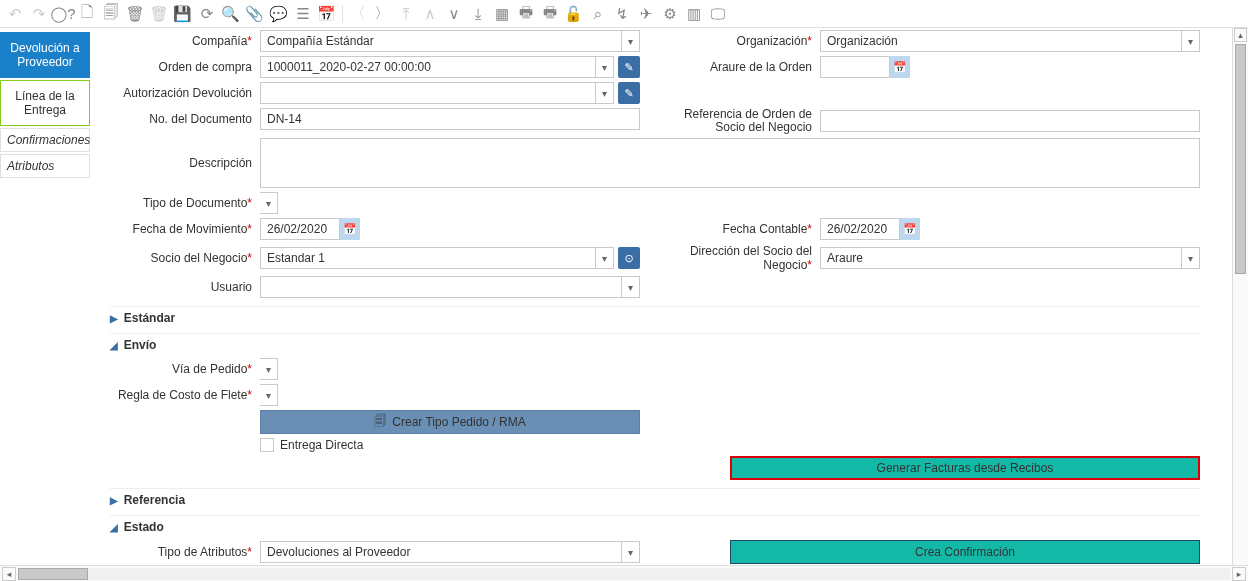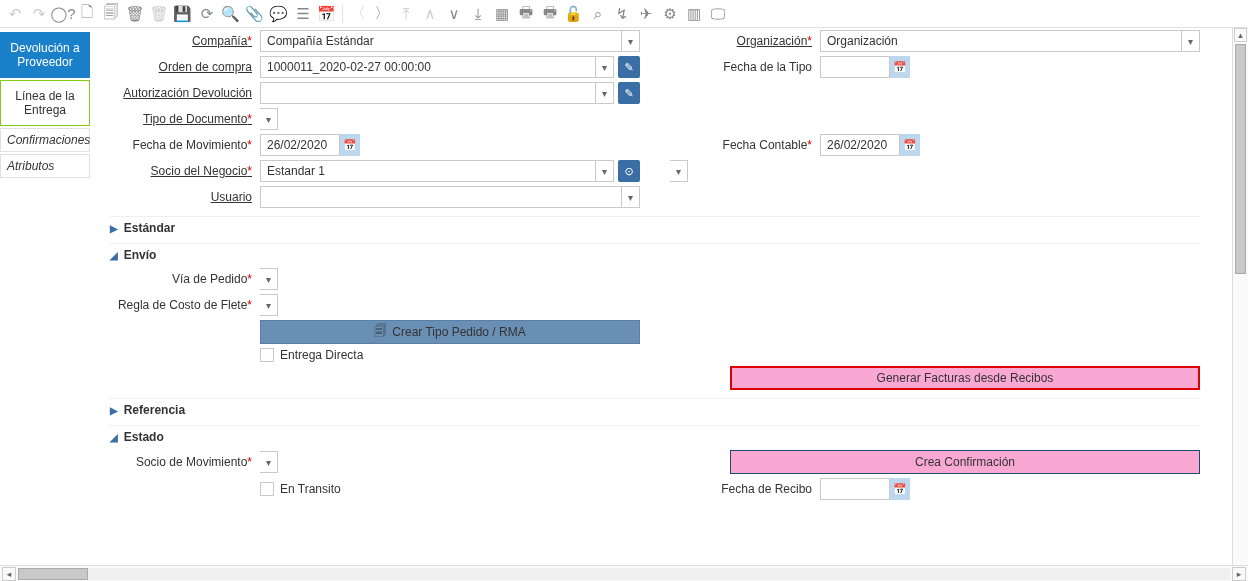--- a/index.html
+++ b/index.html
@@ -11,32 +11,32 @@
 .toolbar .sep{width:1px;height:18px;background:#e0e0e0}
 .middle{flex:1;display:flex;position:relative;overflow:hidden}
 .sidebar{width:90px;background:#fff;display:flex;flex-direction:column;align-items:stretch;padding-top:4px}
 .tab{font-size:12px;text-align:center;padding:8px 8px;border:1px solid #84cc16;margin-bottom:2px;background:#fff;cursor:pointer;line-height:14px}
 .tab.active{background:#1a80c9;color:#fff;border-color:#1a80c9}
 .tab.sub{font-style:italic;font-size:12px;padding:4px 6px;text-align:left;border:1px solid #e0e0e0}
 .content{flex:1;overflow-y:scroll;position:relative;padding:2px 20px 20px 20px}
 .row{display:flex;gap:30px;margin-bottom:4px;align-items:center}
 .row>.fld{display:flex;align-items:center;flex:1;min-width:0}
 .lbl{width:150px;text-align:right;padding-right:8px;font-size:12px}
-.lbl.u{text-decoration:underline}
+.lbl.u{}
 .req::after{content:"*";color:#c00}
 .inp{flex:1;height:22px;border:1px solid #c9c9c9;background:#fff;padding:0 6px;font-size:12px}
 .dd{width:18px;height:22px;border:1px solid #c9c9c9;border-left:none;background:#fff;display:flex;align-items:center;justify-content:center;font-size:10px;color:#666}
 .btn-s{width:22px;height:22px;background:#3a6ea5;color:#fff;display:flex;align-items:center;justify-content:center;margin-left:4px;border-radius:2px;font-size:11px}
 .cal{width:20px;height:22px;background:#bcd7ee;display:flex;align-items:center;justify-content:center;font-size:11px;color:#3a6ea5}
 .ta{flex:1;height:50px;border:1px solid #c9c9c9;resize:none}
 .sec{margin-top:8px;border-top:1px solid #eee;padding-top:4px}
 .sec-h{display:flex;align-items:center;gap:6px;font-weight:bold;font-size:12px;color:#333;margin-bottom:6px}
 .sec-h .tri{color:#3a6ea5;font-size:10px}
 .wbtn{height:24px;background:#6a8fb5;color:#fff;display:flex;align-items:center;justify-content:center;border:1px solid #5a7fa5;gap:6px;cursor:pointer}
-.wbtn.dark{background:#f9a8d4;border-color:#1f4a70}
+.wbtn.dark{background:#14b8a6;border-color:#1f4a70}
 .wbtn.red-b{border:2px solid #d00}
 .chk{width:14px;height:14px;border:1px solid #c9c9c9;margin-right:6px;display:inline-block}
 .hscroll{position:absolute;bottom:0;left:0;right:0;height:16px;border-top:1px solid #ddd;background:#fafafa;display:flex;align-items:center;justify-content:space-between;padding:0 2px}
 .hscroll .ar{width:14px;height:14px;border:1px solid #ccc;display:flex;align-items:center;justify-content:center;font-size:9px;color:#666}
 .hscroll .trk{flex:1;height:12px;margin:0 2px;background:#f0f0f0;position:relative}
 .hscroll .th{position:absolute;left:0;top:0;bottom:0;width:70px;background:#c9c9c9;border:1px solid #aaa}
 .vscroll{width:16px;background:#fafafa;border-left:1px solid #ddd;position:relative}
 .vscroll .th{position:absolute;top:16px;left:2px;right:2px;height:230px;background:#c9c9c9;border:1px solid #aaa}
 .vscroll .ar{position:absolute;left:1px;right:1px;height:14px;border:1px solid #ccc;display:flex;align-items:center;justify-content:center;font-size:9px;color:#666}
 .form-grid{max-width:1090px}
@@ -105,38 +105,54 @@
     </div>
 
     <div class="row">
      <div class="fld">
       <div class="lbl u">Orden de compra</div>
       <input class="inp" value="1000011_2020-02-27 00:00:00" style="">
               <div class="dd">▾</div>
       <div class="btn-s">✎</div>
      </div>
      <div class="fld">
-      <div class="lbl">Fecha de la Tipo</div>
+      <div class="lbl">Araure de la Orden</div>
       <input class="inp" style="max-width: 70px;" value="">
               <div class="cal">📅</div>
       <div style="flex:1"></div>
      </div>
     </div>
 
     <div class="row">
      <div class="fld">
       <div class="lbl u">Autorización Devolución</div>
       <input class="inp" value="" style="">
               <div class="dd">▾</div>
       <div class="btn-s">✎</div>
      </div>
      <div class="fld"></div>
     </div>
 
-
+    <div class="row" style="align-items:flex-start">
+     <div class="fld">
+      <div class="lbl">No. del Documento</div>
+      <input class="inp" value="DN-14" style="">
+     </div>
+     <div class="fld">
+      <div class="lbl" style="line-height:13px">Referencia de Orden de Socio del Negocio</div>
+      <input class="inp" value="" style="">
+     </div>
+    </div>
+
+    <div class="row" style="align-items:flex-start">
+     <div class="fld" style="flex:2">
+      <div class="lbl">Descripción</div>
+      <textarea class="ta" style=""></textarea>
+     </div>
+    </div>
 
     <div class="row">
      <div class="fld">
       <div class="lbl u req">Tipo de Documento</div>
               <div class="dd">▾</div>
      </div>
      <div class="fld"></div>
     </div>
 
     <div class="row">
@@ -155,20 +171,22 @@
     </div>
 
     <div class="row">
      <div class="fld">
       <div class="lbl u req">Socio del Negocio</div>
       <input class="inp" value="Estandar 1" style="">
               <div class="dd">▾</div>
       <div class="btn-s">⊙</div>
      </div>
      <div class="fld">
+      <div class="lbl u req">Dirección del Socio del Negocio</div>
+      <input class="inp" value="Araure" style="">
               <div class="dd">▾</div>
      </div>
     </div>
 
     <div class="row">
      <div class="fld">
       <div class="lbl u">Usuario</div>
       <input class="inp" value="" style="">
               <div class="dd">▾</div>
      </div>
@@ -243,21 +261,22 @@
     </div>
 
     <div class="sec">
      <div class="sec-h">
               <span class="tri">◢</span>
               <span>Estado</span>
             </div>
 
      <div class="row">
       <div class="fld">
-       <div class="lbl req">Socio de Movimiento</div>
+       <div class="lbl req">Tipo de Atributos</div>
+       <input class="inp" value="Devoluciones al Proveedor" style="">
                 <div class="dd">▾</div>
       </div>
       <div class="fld">
        <div class="lbl" style="width:60px"></div>
        <div class="wbtn dark" style="flex:1">
                   <span>Crea Confirmación</span>
                 </div>
       </div>
      </div>
 

